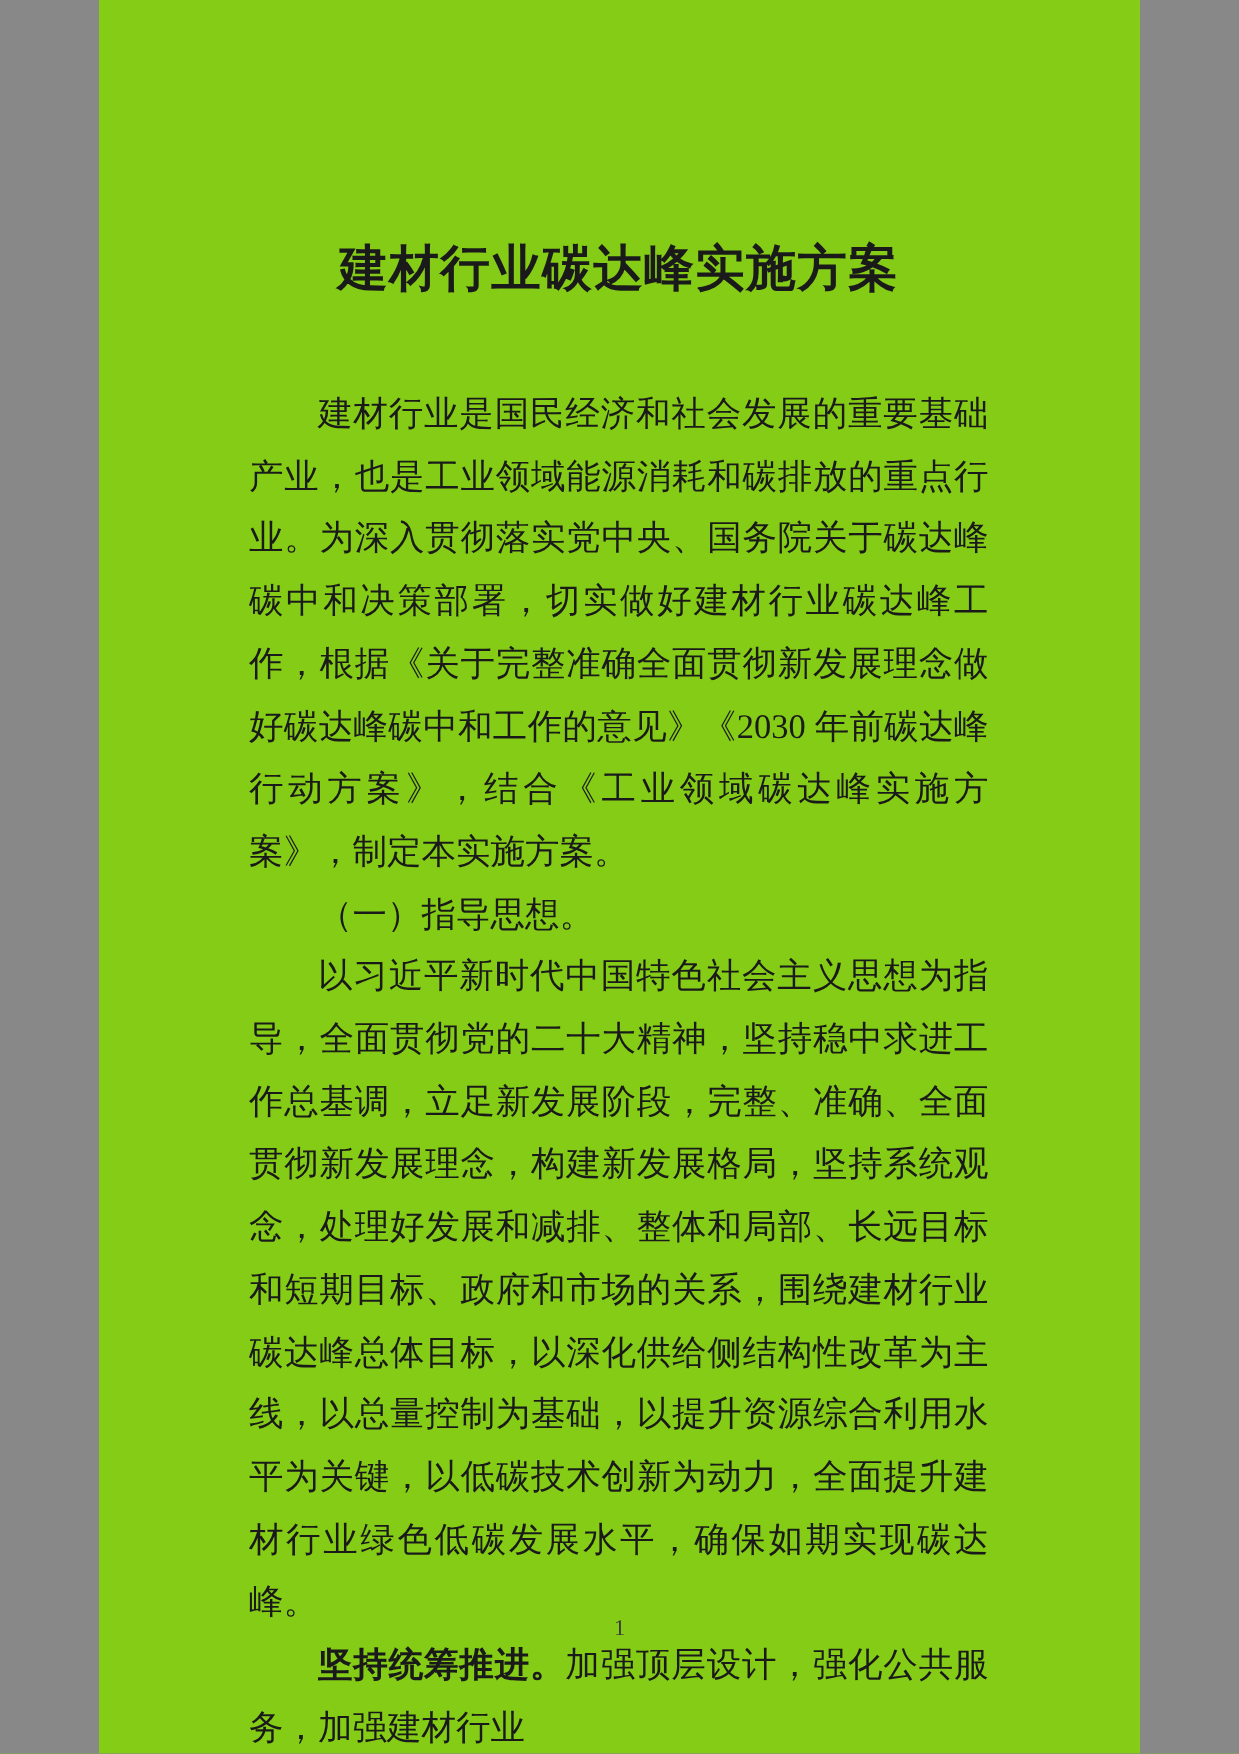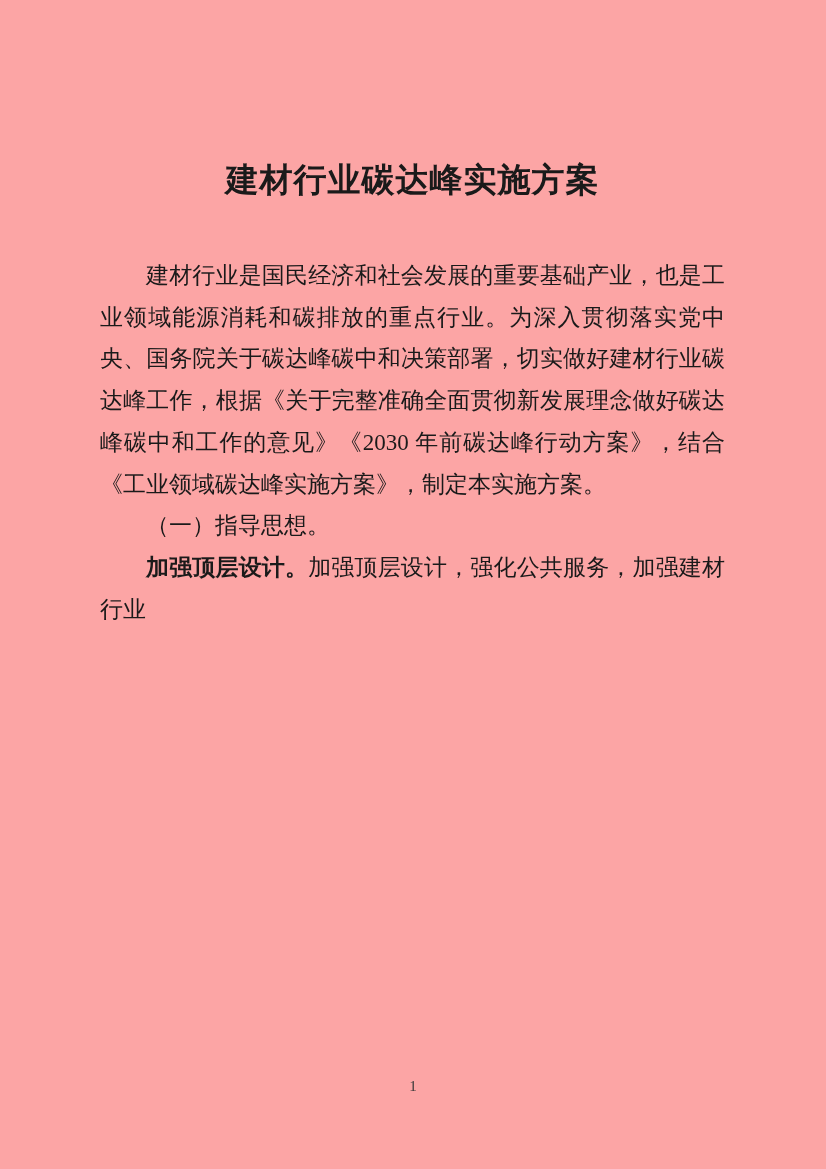--- a/index.html
+++ b/index.html
@@ -2,24 +2,24 @@
 <html><head>
 <meta charset="utf-8">
 <style>
   html, body {
     margin: 0;
     padding: 0;
     background: #888;
   }
   .page {
     position: relative;
-    width: 826px;
+    width: 694px;
     height: 1169px;
     margin: 0 auto;
-    background: #fca5a5;
+    background: #84cc16;
     color: #1a1a1a;
     overflow: hidden;
     font-family: "Liberation Serif", "DejaVu Serif", serif;
   }
   .content {
     position: absolute;
     left: 100px;
     right: 101px;
     top: 160px;
   }
@@ -72,20 +72,21 @@
 <div class="page">
   <div class="content">
 
     <h1 class="doc-title">建材行业碳达峰实施方案</h1>
 
     <p class="block paragraph">建材行业是国民经济和社会发展的重要基础产业，也是工业领域能源消耗和碳排放的重点行业。为深入贯彻落实党中央、国务院关于碳达峰碳中和决策部署，切实做好建材行业碳达峰工作，根据《关于完整准确全面贯彻新发展理念做好碳达峰碳中和工作的意见》《2030 年前碳达峰行动方案》，结合《工业领域碳达峰实施方案》，制定本实施方案。</p>
 
 
     <p class="block heading-2">（一）指导思想。</p>
 
+    <p class="block paragraph">以习近平新时代中国特色社会主义思想为指导，全面贯彻党的二十大精神，坚持稳中求进工作总基调，立足新发展阶段，完整、准确、全面贯彻新发展理念，构建新发展格局，坚持系统观念，处理好发展和减排、整体和局部、长远目标和短期目标、政府和市场的关系，围绕建材行业碳达峰总体目标，以深化供给侧结构性改革为主线，以总量控制为基础，以提升资源综合利用水平为关键，以低碳技术创新为动力，全面提升建材行业绿色低碳发展水平，确保如期实现碳达峰。</p>
 
 
-    <p class="block paragraph"><span class="lead">加强顶层设计。</span><span>加强顶层设计，强化公共服务，加强建材行业</span></p>
+    <p class="block paragraph"><span class="lead">坚持统筹推进。</span><span>加强顶层设计，强化公共服务，加强建材行业</span></p>
 
   </div>
 
   <div class="page-number">1</div>
 </div>
 
 </body></html>

